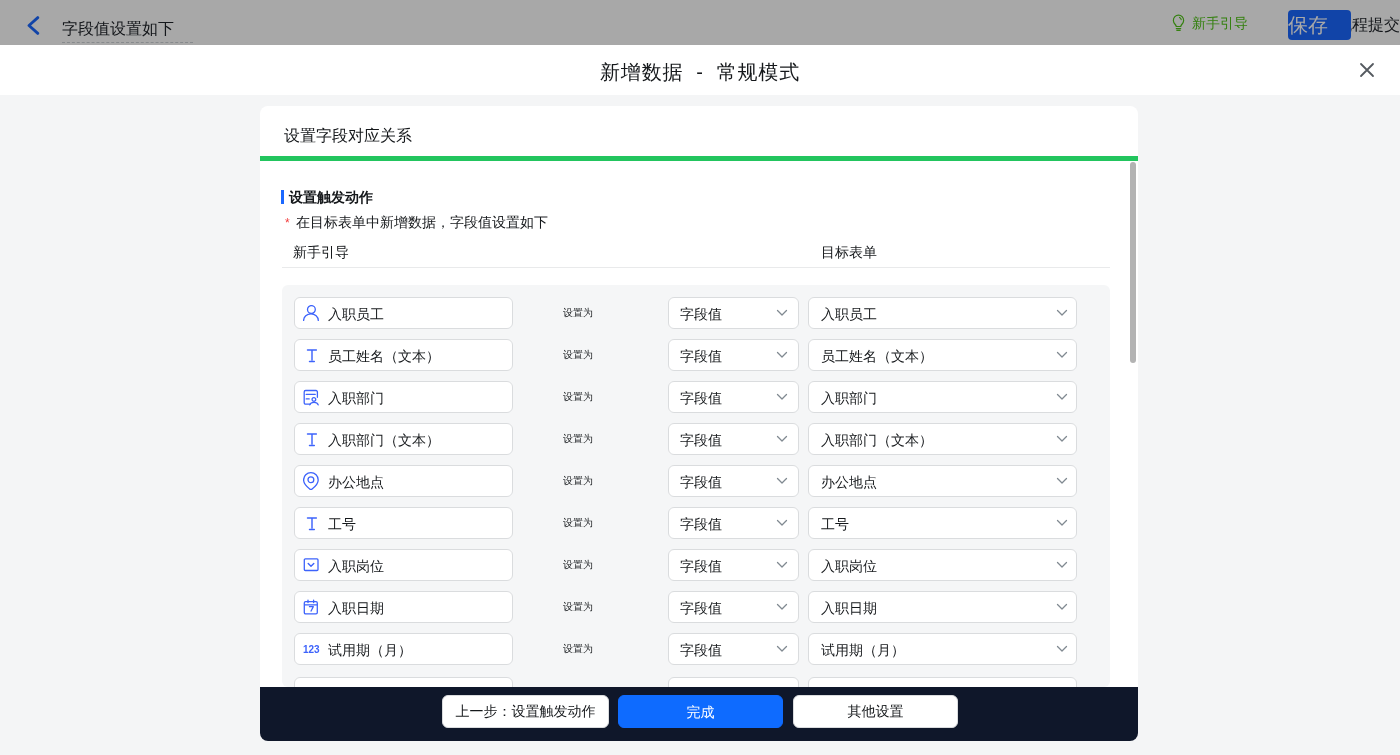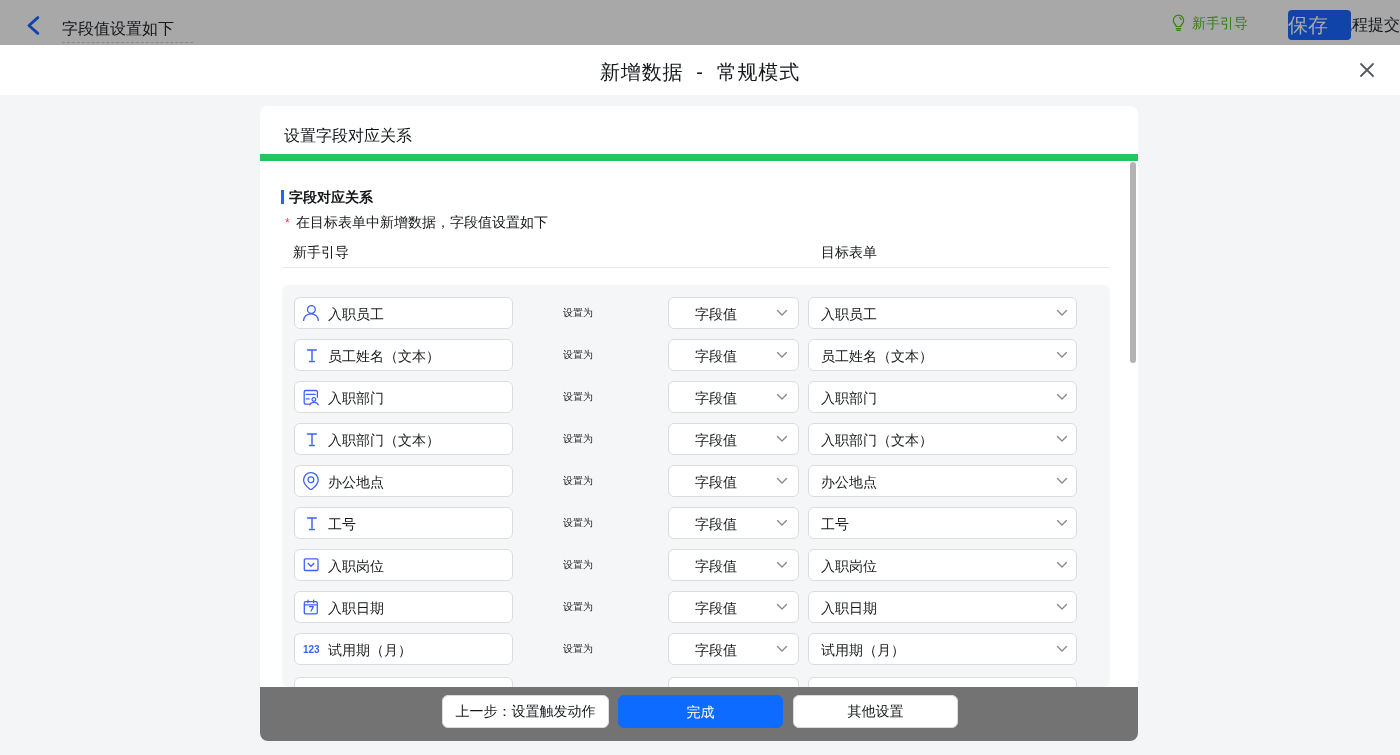--- a/index.html
+++ b/index.html
@@ -13,43 +13,43 @@
 .ctrtitle{position:absolute;left:0;top:15px;width:1400px;text-align:right;font-size:16px;color:#1f2329}
 .guide{position:absolute;left:1172px;top:14px;font-size:14px;color:#52c41a;line-height:18px}
 .savebtn{position:absolute;left:1288px;top:10px;width:63px;height:30px;background:#1b68ff;border-radius:4px;color:#fff;font-size:20px;text-align:left;line-height:30px}
 
 #modal{position:absolute;left:0;top:45px;width:1400px;height:710px;background:#fff}
 .mtitle{position:absolute;left:0;top:14px;width:1400px;text-align:center;font-size:20px;color:#15181b;letter-spacing:0.8px}
 .mclose{position:absolute;left:1354px;top:12px;width:26px;height:26px}
 #mbody{position:absolute;left:0;top:50px;width:1400px;height:660px;background:#f4f5f6}
 
 #card{position:absolute;left:260px;top:11px;width:878px;height:635px;background:#fff;border-radius:8px;overflow:hidden}
-.chead{position:absolute;left:0;top:0;width:878px;height:55px;border-bottom:7px solid #22c55e}
+.chead{position:absolute;left:0;top:0;width:878px;height:55px;border-bottom:5px solid #22c55e}
 .chead span{position:absolute;left:24px;top:20px;font-size:16px;color:#15181b}
 .sbar{position:absolute;left:21px;top:84px;width:3px;height:14px;background:#1b68ff}
 .stitle{position:absolute;left:29px;top:83px;font-size:14px;font-weight:bold;color:#15181b}
 .star{position:absolute;left:25px;top:110px;font-size:12px;color:#f23c3c}
 .sdesc{position:absolute;left:36px;top:108px;font-size:14px;color:#15181b}
 .colh1{position:absolute;left:33px;top:138px;font-size:14px;color:#15181b}
 .colh2{position:absolute;left:561px;top:138px;font-size:14px;color:#15181b}
 .colline{position:absolute;left:22px;top:161px;width:828px;border-top:1px solid #e9eaeb}
 #rows{position:absolute;left:22px;top:179px;width:828px;height:402px;background:#f5f6f7;border-radius:6px;overflow:hidden}
 .row{position:absolute;left:0;width:828px;height:32px}
 .fbox{position:absolute;left:12px;top:0;width:219px;height:32px;background:#fff;border:1px solid #dadcde;border-radius:6px}
 .fbox .lbl{position:absolute;left:33px;top:7px;font-size:14px;color:#15181b;line-height:18px}
 .fbox svg{position:absolute;left:8px;top:7px}
 .szw{position:absolute;left:281px;top:7px;font-size:10px;color:#15181b;line-height:18px}
 .dd1{position:absolute;left:386px;top:0;width:131px;height:32px;background:#fff;border:1px solid #dadcde;border-radius:6px}
-.dd1 .lbl{position:absolute;left:26px;top:7px;font-size:14px;color:#15181b;line-height:18px}
+.dd1 .lbl{position:absolute;left:11px;top:7px;font-size:14px;color:#15181b;line-height:18px}
 .dd2{position:absolute;left:526px;top:0;width:269px;height:32px;background:#fff;border:1px solid #dadcde;border-radius:6px}
 .dd2 .lbl{position:absolute;left:12px;top:7px;font-size:14px;color:#15181b;line-height:18px}
 .chev{position:absolute;right:10px;top:11px}
 .dd2 .chev{right:8px}
 
-#cfoot{position:absolute;left:0;top:581px;width:878px;height:54px;background:#737373}
+#cfoot{position:absolute;left:0;top:581px;width:878px;height:54px;background:#0f172a}
 .btn{position:absolute;top:8px;height:33px;border:1px solid #dadcde;border-radius:6px;background:#fff;font-size:14px;color:#15181b;text-align:center;line-height:31px}
 .btn.primary{background:#0e6bff;border-color:#0e6bff;color:#fff;line-height:33px}
 
 .sthumb{position:absolute;left:870px;top:56px;width:6px;height:201px;background:#b3b3b3;border-radius:3px}
 </style>
 </head>
 <body>
 <div id="hdr">
   <svg class="back" viewBox="0 0 16 19">
       <path d="M12.8 1.6 L4 9.5 L12.8 17.4" fill="none" stroke="#1b68ff" stroke-width="2.8" stroke-linecap="round" stroke-linejoin="round"></path>
@@ -69,21 +69,21 @@
   <div class="mtitle">新增数据<span style="padding:0 13px">-</span>常规模式</div>
   <svg class="mclose" viewBox="0 0 26 26">
       <path d="M7 7 L19 19 M19 7 L7 19" stroke="#555a60" stroke-width="1.8" stroke-linecap="round"></path>
     </svg>
   <div id="mbody">
     <div id="card">
       <div class="chead">
           <span>设置字段对应关系</span>
         </div>
       <div class="sbar"></div>
-      <div class="stitle">字段对应关系</div>
+      <div class="stitle">设置触发动作</div>
       <div class="star">*</div>
       <div class="sdesc">在目标表单中新增数据，字段值设置如下</div>
       <div class="colh1">新手引导</div>
       <div class="colh2">目标表单</div>
       <div class="colline"></div>
       <div id="rows">
           <div class="row" style="top:12px">
  <div class="fbox">
               <svg width="16" height="16" viewBox="0 0 16 16">
                 <path d="M8.4 0.6 a3.9 3.9 0 1 1 0 7.8 a3.9 3.9 0 0 1 0-7.8z M0.6 15.5 a7.35 6.6 0 0 1 14.7 0" fill="none" stroke="#3d63fb" stroke-width="1.3" stroke-linecap="round"></path>

